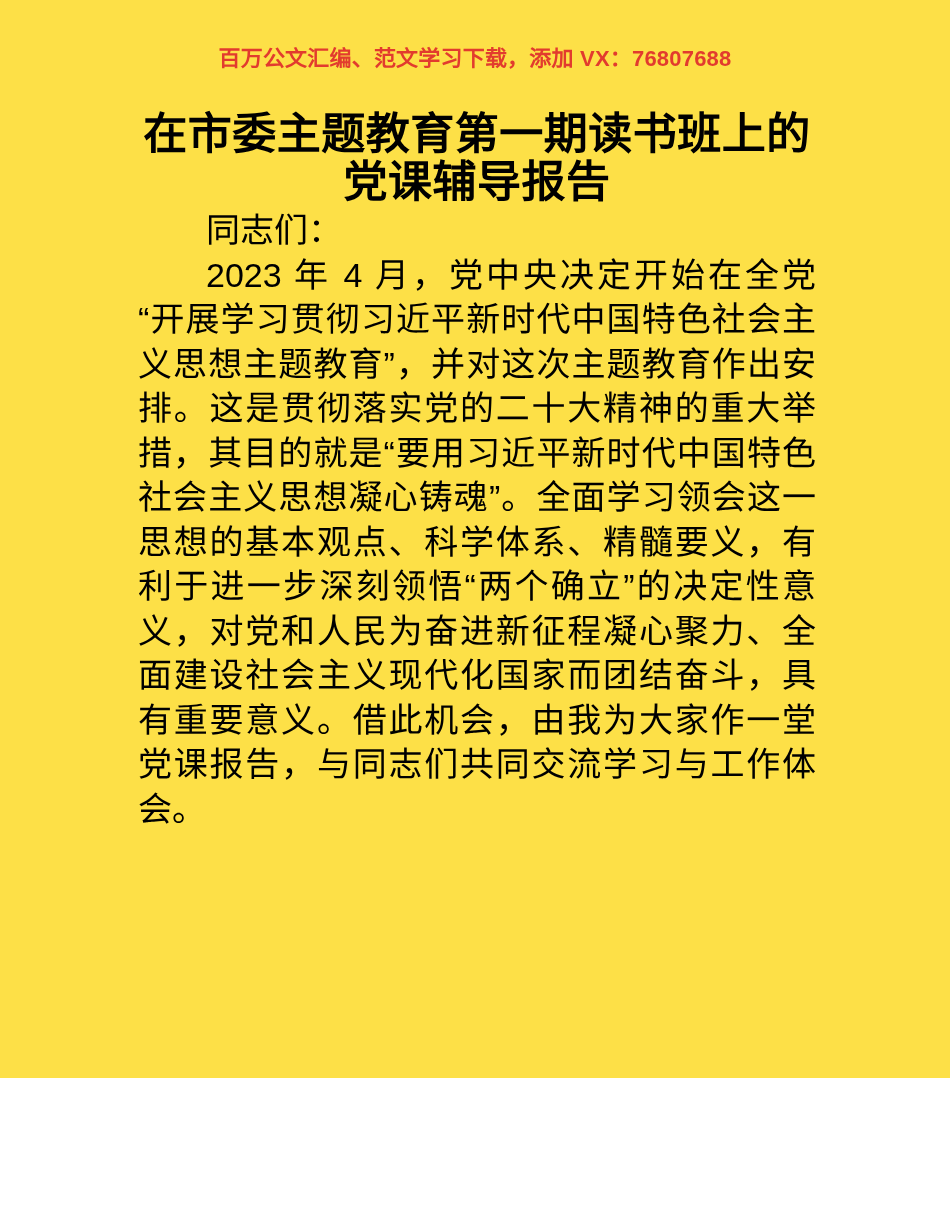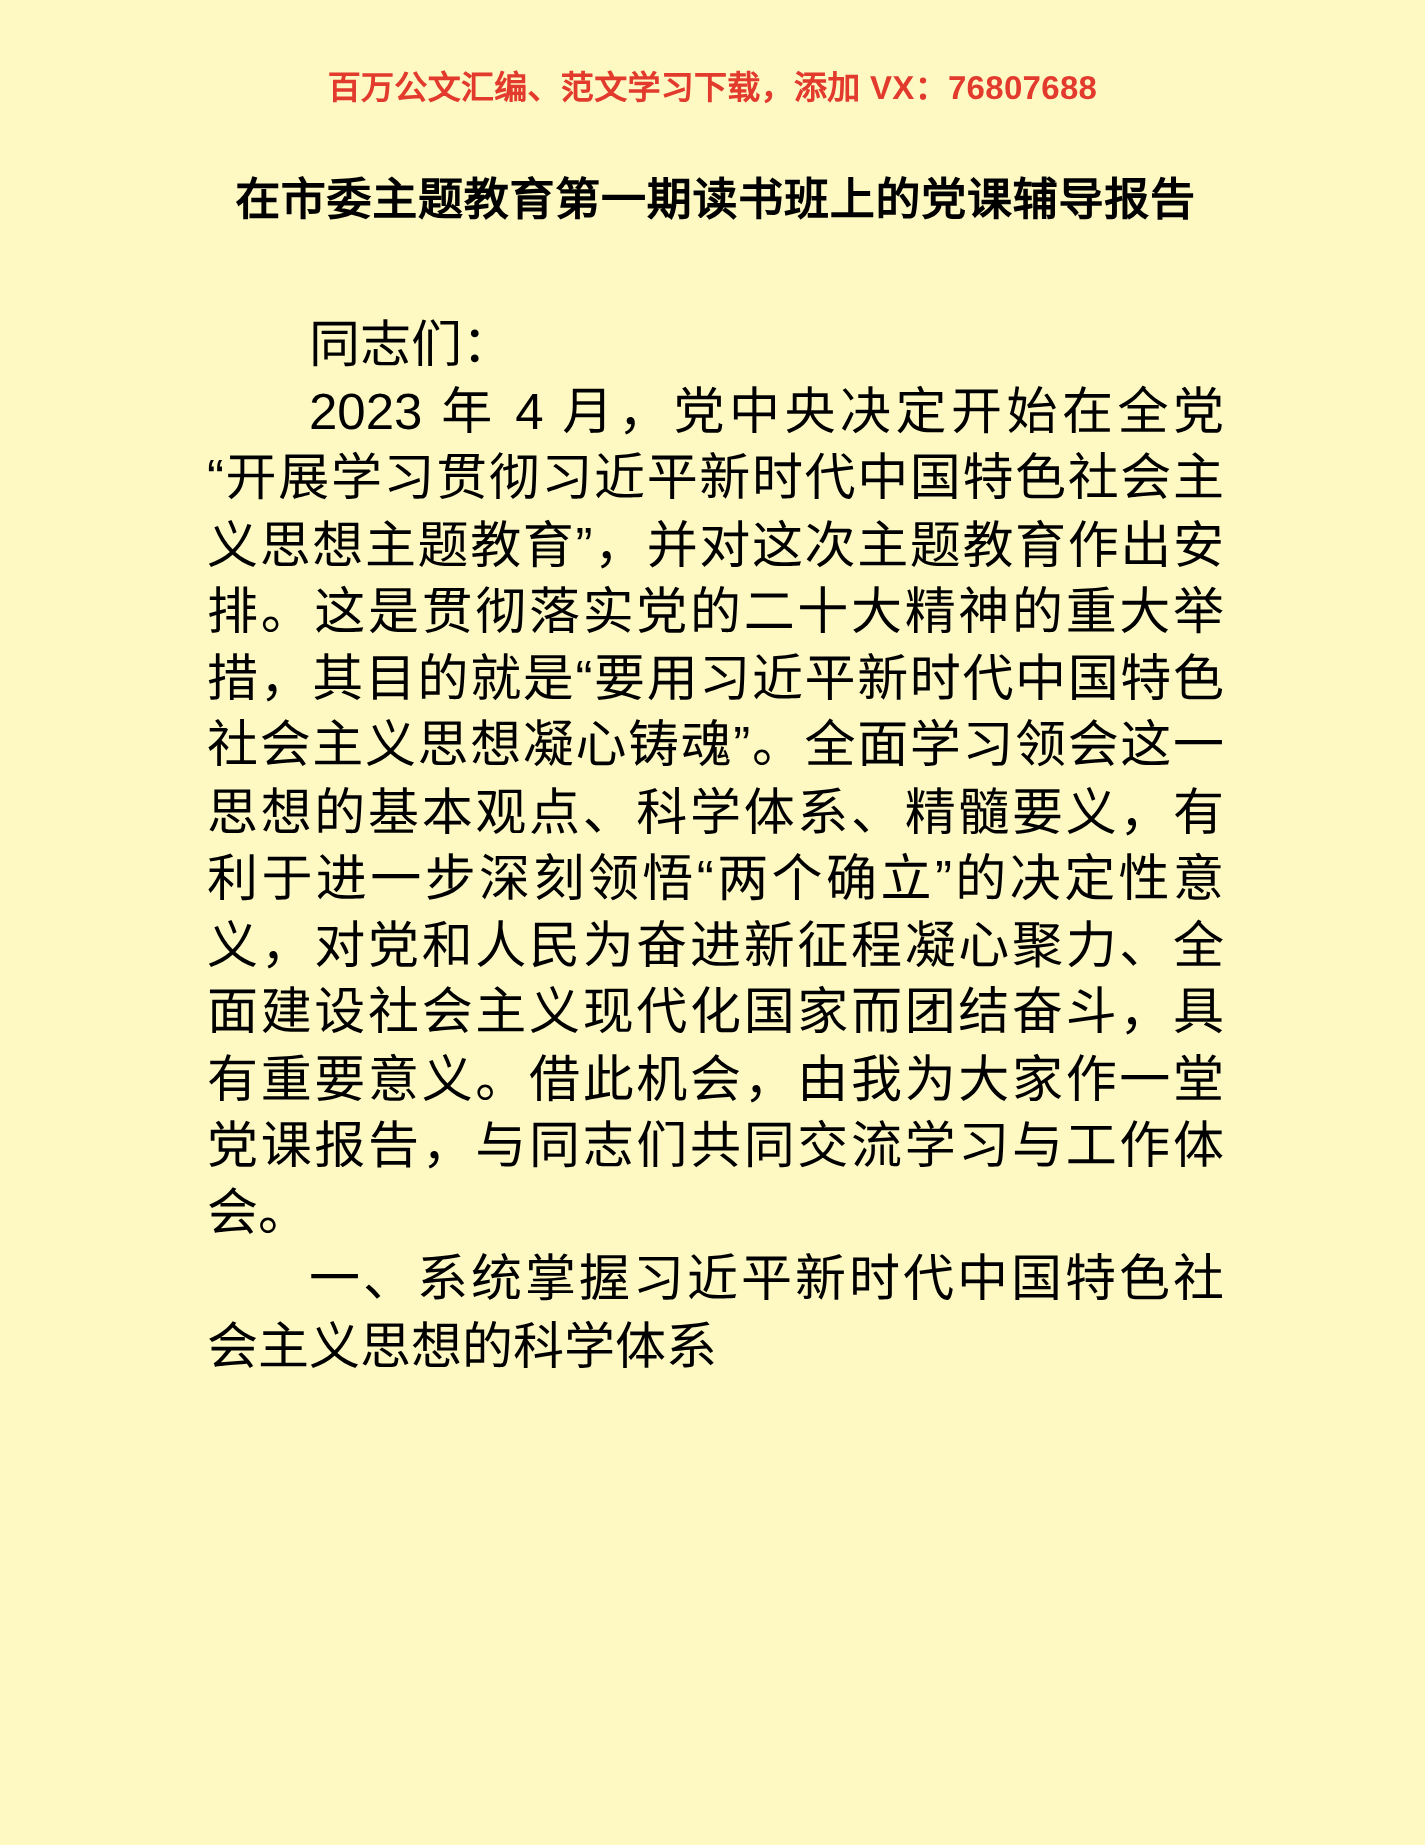--- a/index.html
+++ b/index.html
@@ -13,22 +13,22 @@
     height: 1230px;
     overflow: hidden;
     font-family: "Liberation Sans", "DejaVu Sans", sans-serif;
     color: #000000;
     -webkit-font-smoothing: antialiased;
   }
 
   .page {
     position: relative;
     width: 950px;
-    height: 1230px;
-    background: #fef9c3;
+    height: 1078px;
+    background: #fde047;
     box-sizing: border-box;
   }
 
   
   .promo-banner {
     position: absolute;
     top: 44px;
     left: 0;
     width: 950px;
     text-align: center;
@@ -43,21 +43,21 @@
     white-space: nowrap;
   }
 
   
   .doc-title {
     position: absolute;
     top: 110px;
     left: 138px;
     width: 678px;
     text-align: center;
-    font-size: 30px;
+    font-size: 44px;
     line-height: 48px;
     font-weight: 700;
     letter-spacing: 0.5px;
     color: #000000;
   }
 
   
   .doc-body {
     position: absolute;
     top: 208px;
@@ -96,19 +96,18 @@
   </div>
 
   <div class="doc-title">在市委主题教育第一期读书班上的党课辅导报告</div>
 
   <div class="doc-body">
 
     <p class="para indent">同志们：</p>
 
     <p class="para indent">2023 年 4 月，党中央决定开始在全党“开展学习贯彻习近平新时代中国特色社会主义思想主题教育”，并对这次主题教育作出安排。这是贯彻落实党的二十大精神的重大举措，其目的就是“要用习近平新时代中国特色社会主义思想凝心铸魂”。全面学习领会这一思想的基本观点、科学体系、精髓要义，有利于进一步深刻领悟“两个确立”的决定性意义，对党和人民为奋进新征程凝心聚力、全面建设社会主义现代化国家而团结奋斗，具有重要意义。借此机会，由我为大家作一堂党课报告，与同志们共同交流学习与工作体会。</p>
 
-    <p class="para heading">一、系统掌握习近平新时代中国特色社会主义思想的科学体系</p>
 
 
 
   </div>
 
 </div>
 
 </body></html>

